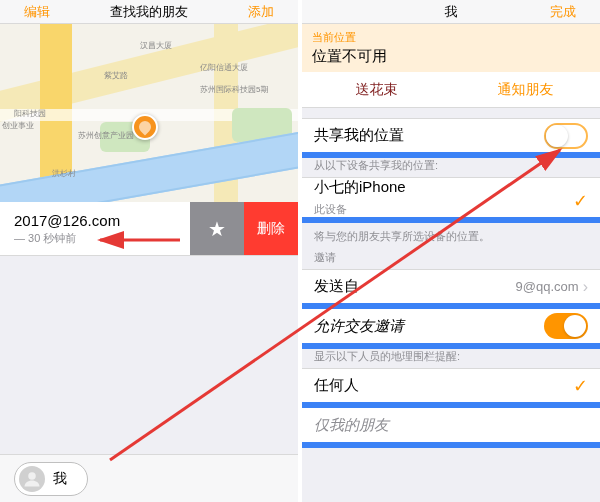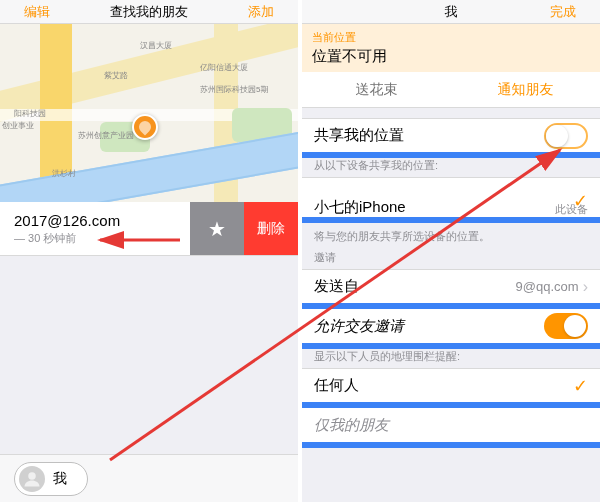--- a/index.html
+++ b/index.html
@@ -142,21 +142,21 @@
   display: flex;
   background: #fff;
   border-bottom: 1px solid #d9d9d9;
   height: 36px;
 }
 .sub-nav div {
   flex: 1;
   display: flex; align-items: center; justify-content: center;
   font-size: 14px;
 }
-.sub-nav .dim { color: #737373; }
+.sub-nav .dim { color: #7f1d1d; }
 .sub-nav .accent { color: #ff9500; }
 .sec-header {
   font-size: 11px;
   color: #8e8e93;
   padding: 0 12px 4px;
 }
 .row {
   background: #fff;
   min-height: 40px;
   display: flex;
@@ -164,21 +164,21 @@
   padding: 0 12px;
   border-top: 1px solid #d9d9d9;
   border-bottom: 6px solid #3b82f6;
   font-size: 15px;
   position: relative;
 }
 .row + .row { border-top: none; font-style: italic; }
 .row .label { flex: 1; color: #000; }
 .row .sub { font-size: 11px; color: #8e8e93; }
 .row .val { color: #8e8e93; font-size: 13px; margin-right: 4px; }
-.row.tall { min-height: 46px; align-items: flex-end; justify-content: center; }
+.row.tall { min-height: 46px; flex-direction: column; align-items: flex-start; justify-content: center; }
 .row.faded .label { color: #8e8e93; }
 
 .toggle {
   width: 44px; height: 26px;
   border-radius: 13px;
   position: relative;
 }
 .toggle.off {
   background: #fff;
   border: 2px solid #e5e5ea;

